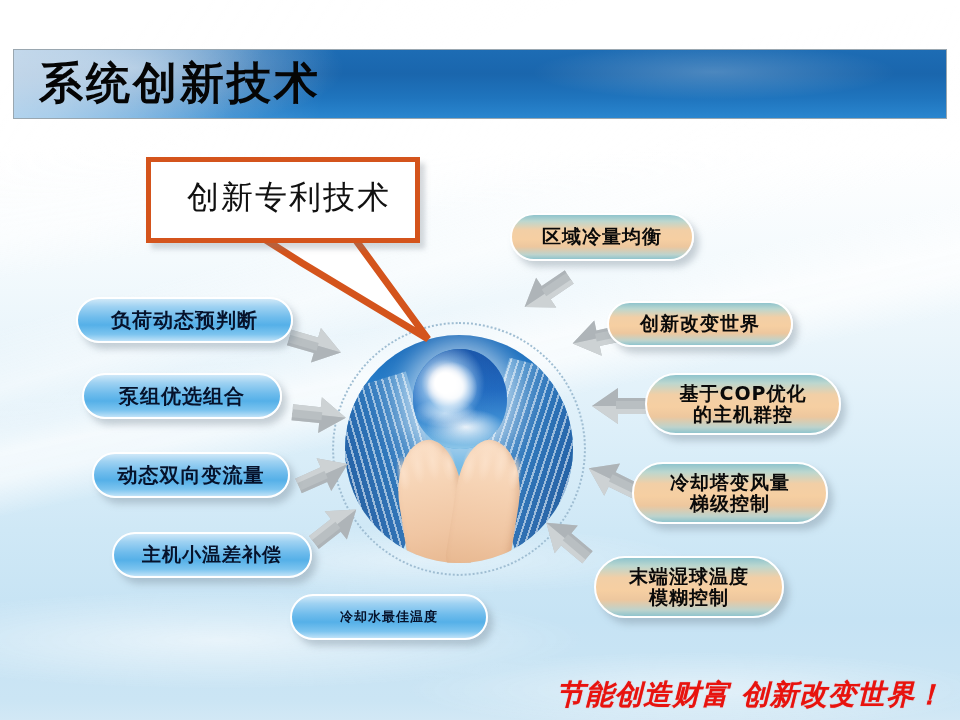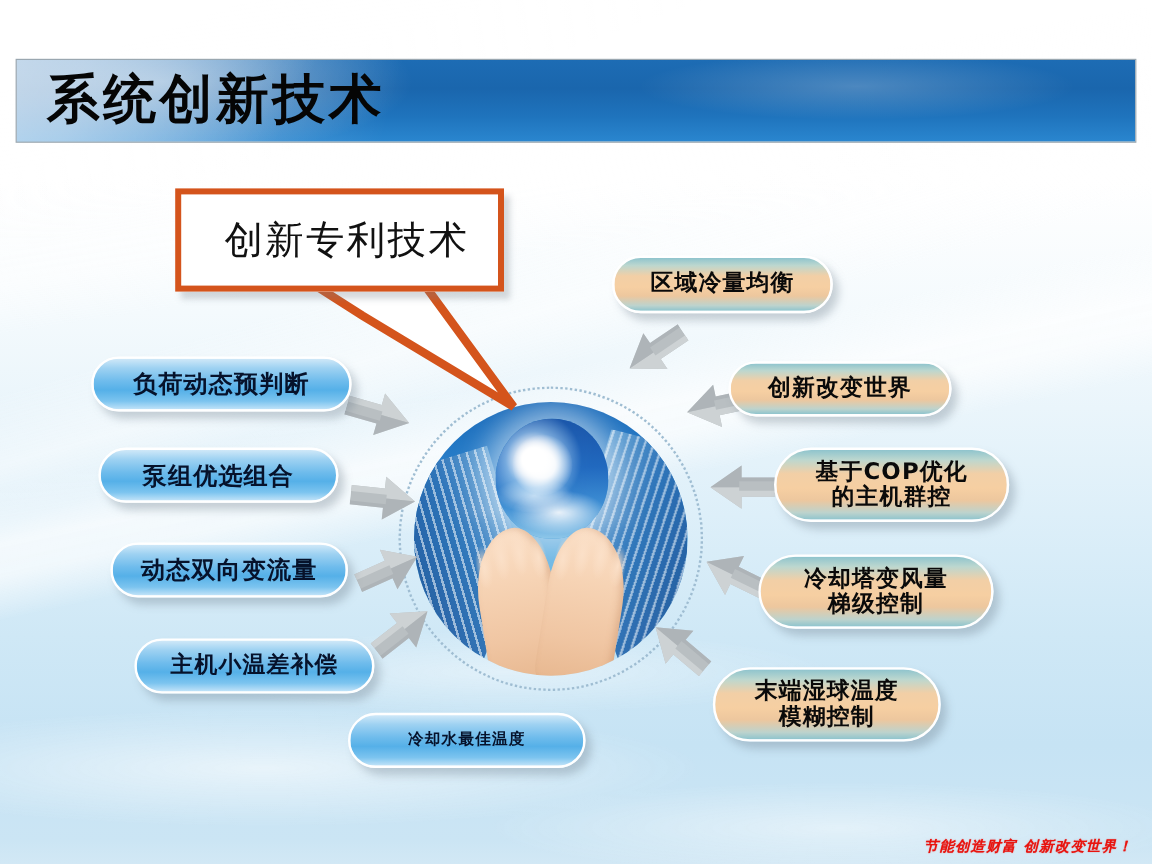--- a/index.html
+++ b/index.html
@@ -97,21 +97,21 @@
     width: 274px; height: 86px;
     box-sizing: border-box;
     background: #ffffff;
     border: 5px solid #d4541c;
     box-shadow: 5px 6px 5px rgba(120,130,140,.30);
     display: flex;
     align-items: center;
     justify-content: center;
   }
   .callout-text {
-    font-family: Liberation Sans, sans-serif;
+    font-family: Liberation Mono, monospace;
     font-size: 32px;
     color: #111111;
     letter-spacing: 2px;
     white-space: nowrap;
     line-height: 1;
     margin-left: 12px;
   }
   .callout-tail {
     position: absolute;
     left: 110px; top: 78px;
@@ -263,21 +263,21 @@
   .pill-text { display: block; white-space: pre-line; }
 
   
   .arrow { position: absolute; }
 
   
   .footer-slogan {
     position: absolute;
     right: 16px; bottom: 6px;
     font-family: "DejaVu Serif", "Liberation Serif", serif;
-    font-size: 12px;
+    font-size: 28px;
     font-weight: bold;
     font-style: italic;
     color: #e8130e;
     letter-spacing: 1px;
     white-space: nowrap;
     text-shadow: 0 0 1px rgba(232,19,14,.6);
   }
 </style>
 </head>
 <body>

